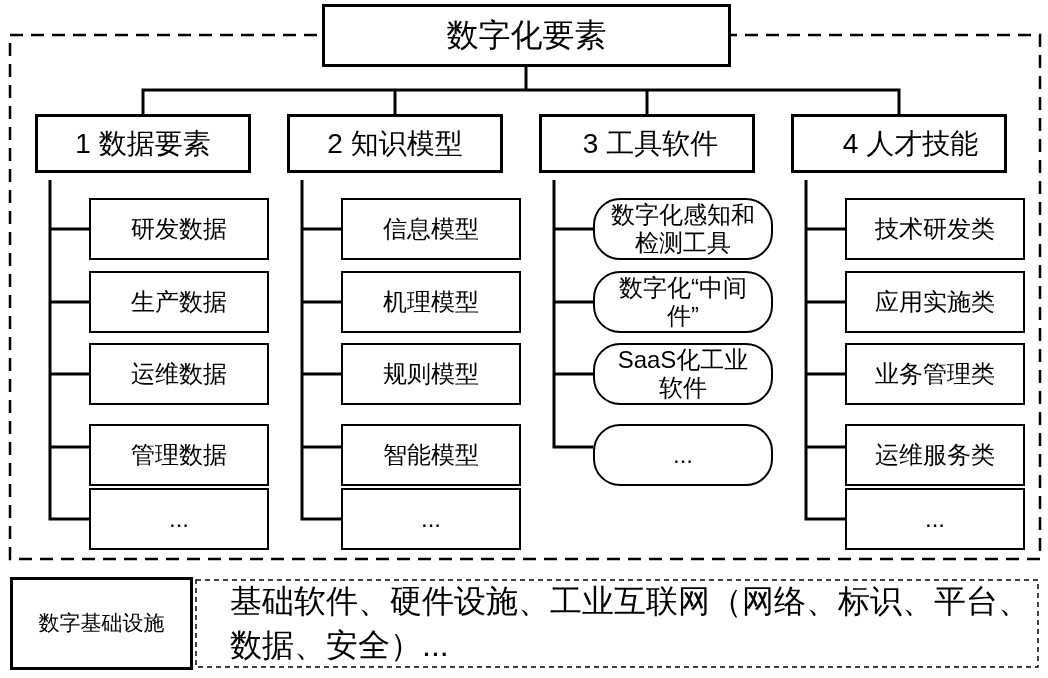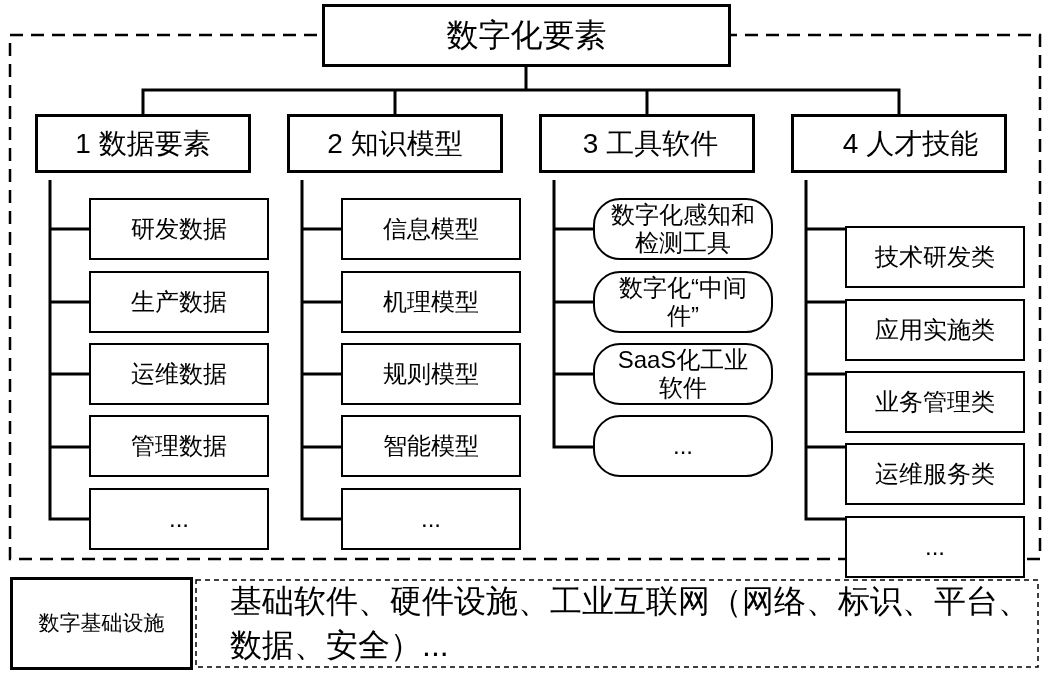--- a/index.html
+++ b/index.html
@@ -50,25 +50,25 @@
   .hdr-3 { left: 539px; padding-left: 7px; }
   .hdr-4 { left: 791px; padding-left: 23px; }
   .child-node {
     width: 180px; height: 62px;
     border-width: 2.5px;
     font-size: 24px;
   }
   .col-1 { left: 89px; }
   .col-2 { left: 341px; }
   .col-3 { left: 593px; padding: 8px 15px; border-radius: 27px; }
-  .col-4 { left: 845px; margin-top: 28px; }
+  .col-4 { left: 845px; }
   .row-1 { top: 198px; }
   .row-2 { top: 271px; }
   .row-3 { top: 343px; }
-  .row-4 { top: 415px; text-align: center; }
+  .row-4 { top: 424px; text-align: center; }
   .row-5 { top: 488px; }
   .infra-box {
     left: 10px; top: 577px;
     width: 183px; height: 93px;
     font-size: 21px;
   }
   .infra-desc {
     position: absolute;
     left: 208px; top: 580px;
     width: 842px; height: 87px;

